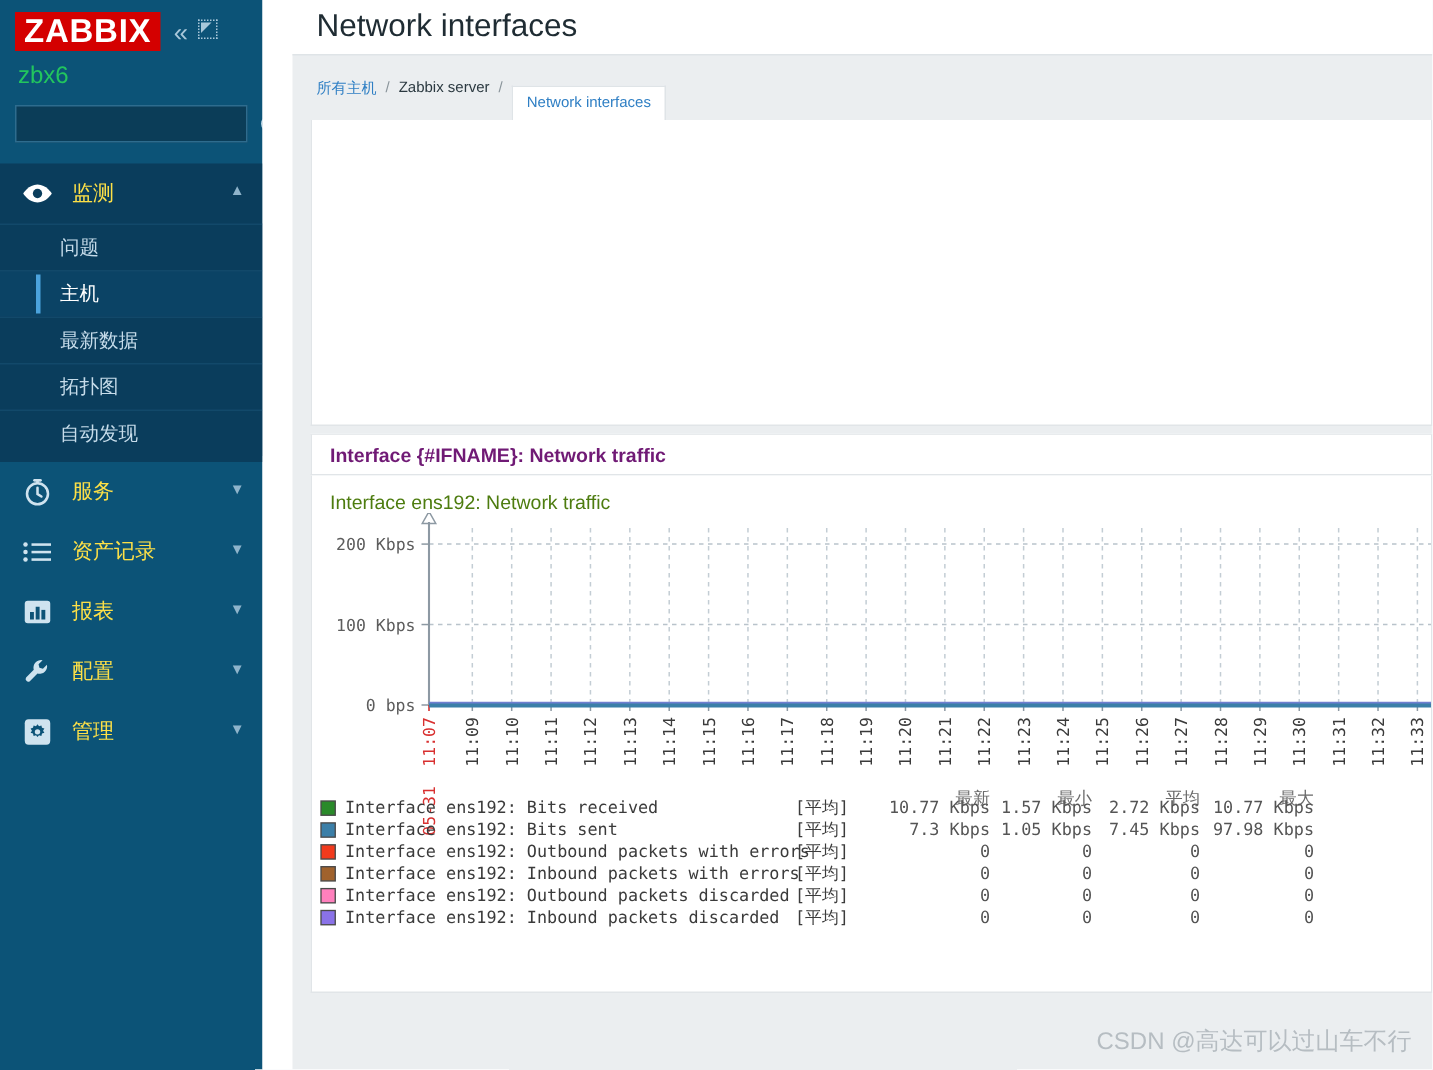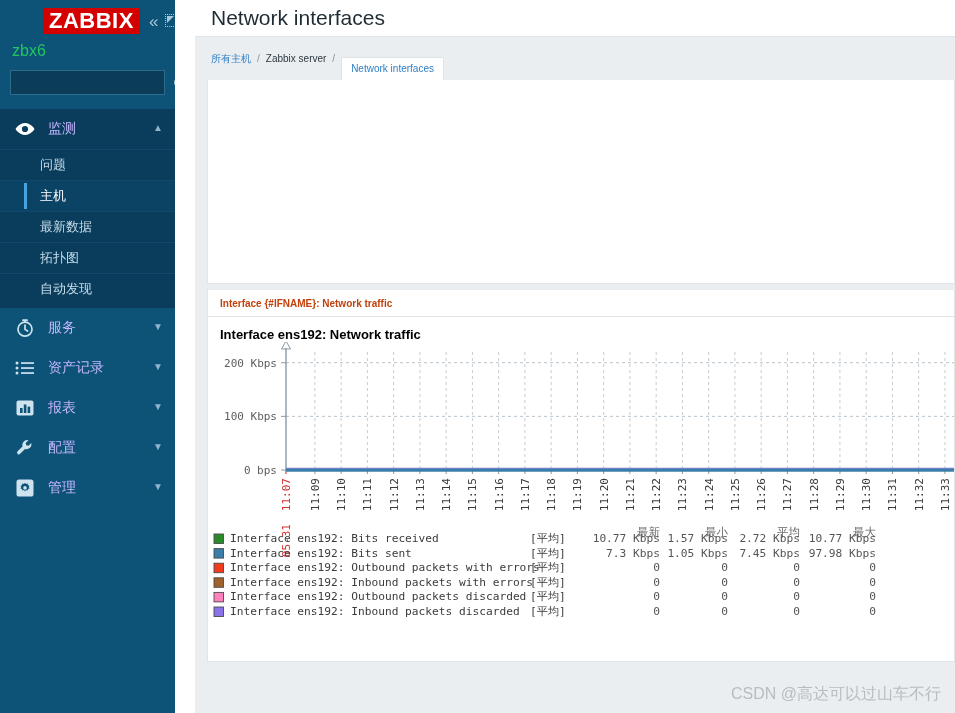--- a/index.html
+++ b/index.html
@@ -12,21 +12,21 @@
   .app { display: flex; width: 955px; height: 713px; position: relative; }
 
   
   .sidebar {
     width: 175px; height: 713px;
     background: #0c5377;
     display: flex; flex-direction: column;
     flex: 0 0 175px;
   }
   .sb-top { padding: 8px 10px 0 10px; }
-  .logo-row { display: flex; align-items: center; gap: 9px; margin-left: 33px; }
+  .logo-row { display: flex; align-items: center; gap: 9px; }
   .logo {
     background: #d40000; color: #ffffff;
     font-size: 22px; font-weight: bold; letter-spacing: 0.5px;
     padding: 1px 6px 2px 6px; line-height: 1.05;
     font-family: "Liberation Sans", sans-serif;
   }
   .sb-icon-btn {
     color: #9fc5db; font-size: 15px; line-height: 1;
     cursor: pointer; user-select: none;
   }
@@ -70,21 +70,21 @@
   .nav-group.open { background: #0a3d5c; }
   .nav-top {
     height: 40px; display: flex; align-items: center;
     padding: 0 12px 0 14px; cursor: pointer; color: #ffffff;
   }
   .nav-ico {
     width: 22px; height: 22px; flex: 0 0 22px;
     display: flex; align-items: center; justify-content: center;
     margin-right: 12px; color: #cfe3ef;
   }
-  .nav-label { font-size: 14px; flex: 1; color: #c4b5fd; }
+  .nav-label { font-size: 14px; flex: 1; color: #fde047; }
   .chev {
     font-size: 10px; color: #8fb4cb; line-height: 1;
     transform: translateY(-1px);
   }
   .sub-list { padding-bottom: 4px; }
   .sub-item {
     height: 31px; display: flex; align-items: center;
     padding-left: 40px; color: #c6dcea; font-size: 13px;
     border-top: 1px solid #12496a; cursor: pointer;
     position: relative; background: #0a3d5c;
@@ -134,27 +134,27 @@
   .panel-blank {
     background: #ffffff; height: 204px;
     border: 1px solid #e1e5e8; border-top: none;
   }
   .section-bar {
     background: #ffffff; border: 1px solid #e1e5e8;
     border-top: 1px solid #e8ebed; margin-top: 5px;
     height: 28px; display: flex; align-items: center;
     padding-left: 12px;
   }
-  .section-title { font-size: 10px; font-weight: bold; color: #c2410c; text-align: center; }
+  .section-title { font-size: 13px; font-weight: bold; color: #701a75; text-align: center; }
   .graph-card {
     background: #ffffff; border: 1px solid #e1e5e8;
     border-top: none; height: 345px; overflow: hidden;
   }
   .graph-title {
-    font-size: 13px; font-weight: bold; color: #000000;
+    font-size: 13px; font-weight: normal; color: #4d7c0f;
     padding: 10px 0 0 12px;
   }
   .graph-svg-wrap { position: relative; }
   svg.graph { display: block; }
   text.axis-y, text.axis-x, text.lg {
     font-family: "DejaVu Sans Mono", monospace;
   }
 
   .watermark {
     position: absolute; right: 14px; bottom: 8px;

